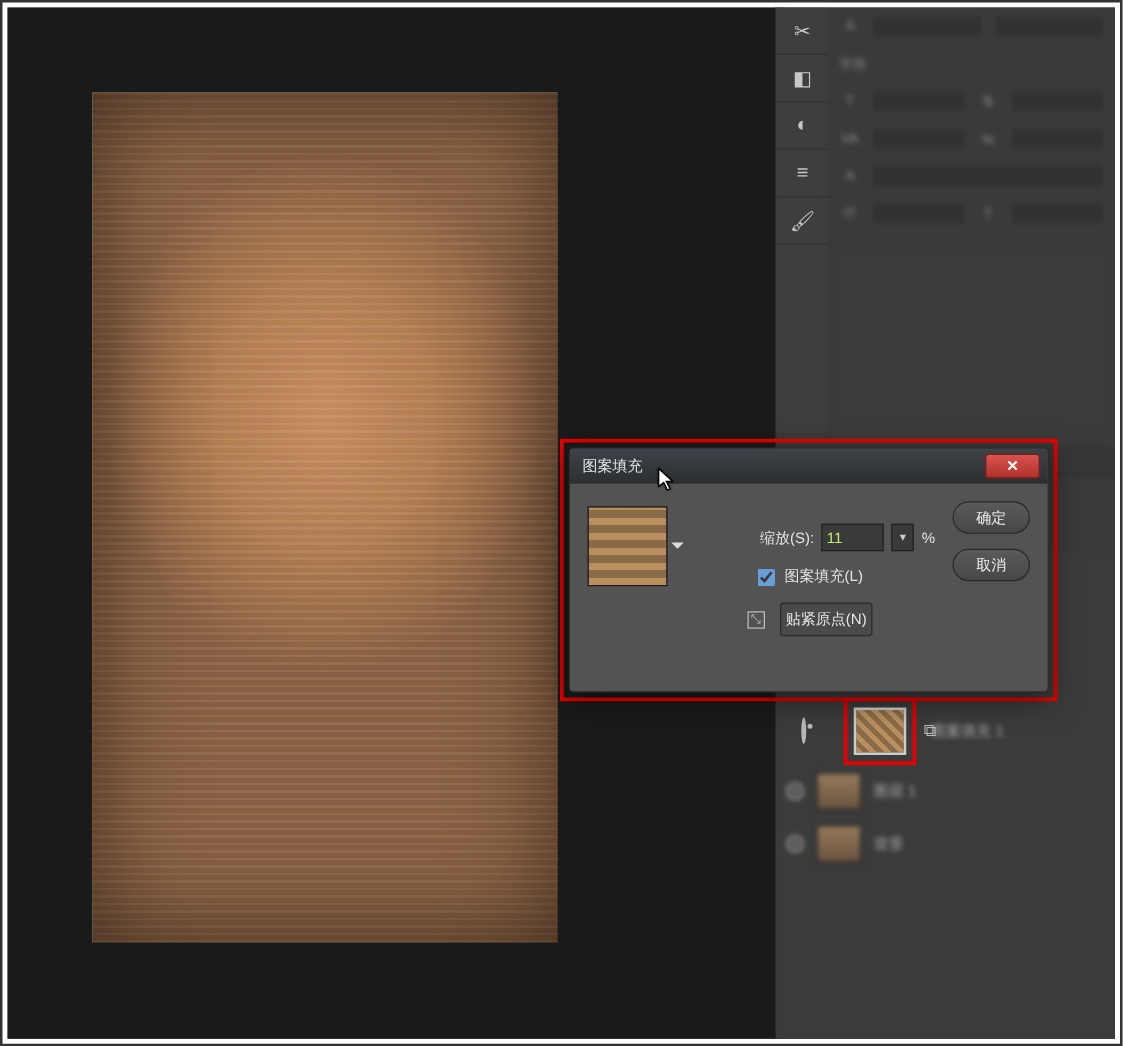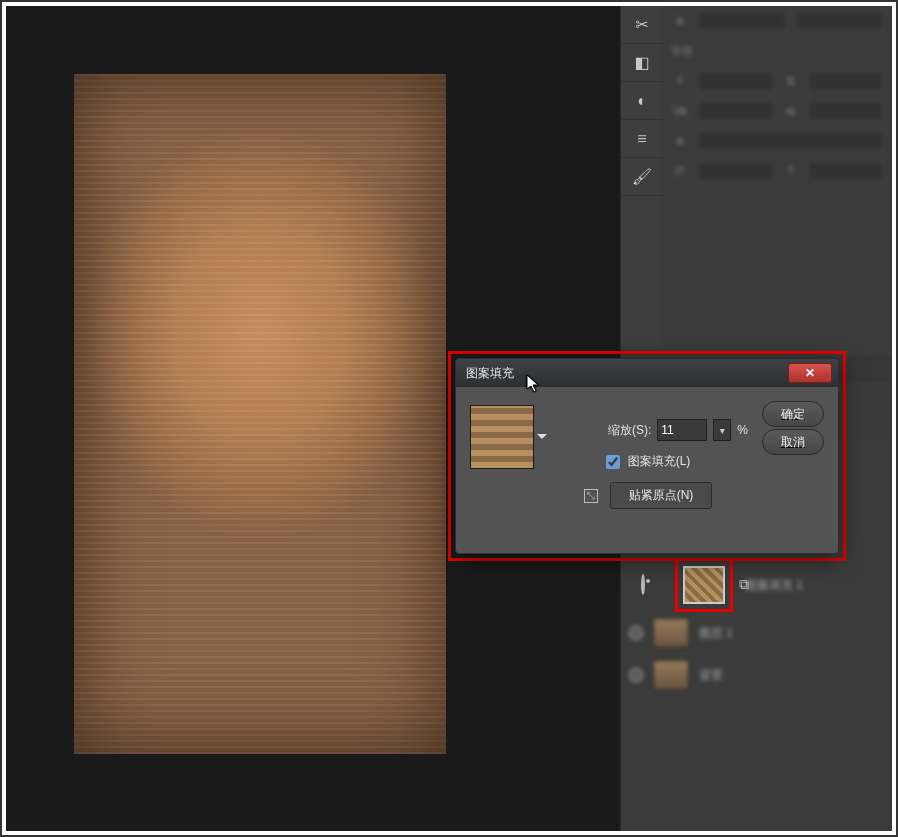--- a/index.html
+++ b/index.html
@@ -43,29 +43,29 @@
 .close-btn { width: 44px; height: 20px; background: linear-gradient(#d9534f, #b0302c); border: 1px solid #7a1f1c; border-radius: 3px; color: #fff; display: flex; align-items: center; justify-content: center; font-size: 12px; font-weight: bold; }
 .dlg-body { padding: 12px 14px; display: flex; gap: 14px; }
 .pattern-pick { width: 64px; height: 64px; border: 1px solid #1c1c1c; background:
   repeating-linear-gradient(0deg, #b89060 0 6px, #8a6b45 6px 12px),
   repeating-linear-gradient(90deg, rgba(255,255,255,0.2) 0 4px, transparent 4px 8px);
   position: relative; margin-top: 6px; }
 .pattern-pick::after { content: ""; position: absolute; right: -14px; top: 50%; border: 5px solid transparent; border-top-color: #ddd; transform: translateY(-30%); }
 .mid-col { flex: 1; color: #e2e2e2; font-size: 12px; display: flex; flex-direction: column; gap: 12px; }
 .scale-row { display: flex; align-items: center; gap: 6px; justify-content: flex-end; margin-top: 20px; }
 .scale-row label { white-space: nowrap; }
-.num-input { width: 50px; height: 22px; background: #3a3a3a; border: 1px solid #222; color: #ffffff; padding: 0 3px; font-size: 12px; }
+.num-input { width: 50px; height: 22px; background: #3a3a3a; border: 1px solid #222; color: #bef264; padding: 0 3px; font-size: 12px; }
 .dd { width: 18px; height: 22px; background: #3a3a3a; border: 1px solid #222; display: flex; align-items: center; justify-content: center; color: #ccc; font-size: 10px; }
 .pct { color: #e2e2e2; }
 .link-row { display: flex; align-items: center; gap: 8px; justify-content: center; }
 .link-row input { width: 14px; height: 14px; accent-color: #6a9ed8; }
 .snap-row { display: flex; align-items: center; gap: 12px; justify-content: center; }
 .snap-icon { width: 14px; height: 14px; border: 1px solid #bbb; color: #bbb; font-size: 10px; display: flex; align-items: center; justify-content: center; }
-.snap-btn { padding: 4px 18px; background: #4a4a4a; border: 1px solid #2a2a2a; border-radius: 3px; color: #e6e6e6; font-size: 12px; }
-.btn-col { display: flex; flex-direction: column; gap: 2px; padding-top: 2px; text-decoration: underline; }
+.snap-btn { padding: 4px 4px; background: #4a4a4a; border: 1px solid #2a2a2a; border-radius: 3px; color: #e6e6e6; font-size: 12px; }
+.btn-col { display: flex; flex-direction: column; gap: 12px; padding-top: 2px; }
 .dlg-btn { width: 62px; height: 26px; background: linear-gradient(#5a5a5a, #474747); border: 1px solid #2a2a2a; border-radius: 13px; color: #eee; font-size: 12px; display: flex; align-items: center; justify-content: center; }
 .cursor { position: absolute; left: 520px; top: 368px; width: 14px; height: 20px; pointer-events: none; }
 .cursor svg { filter: drop-shadow(0 0 1px #000); }
 .link-chain { position: absolute; left: 118px; top: 134px; color: #bbb; font-size: 14px; }
 </style>
 </head>
 <body>
 
 <div class="frame">
   <div class="workspace">

